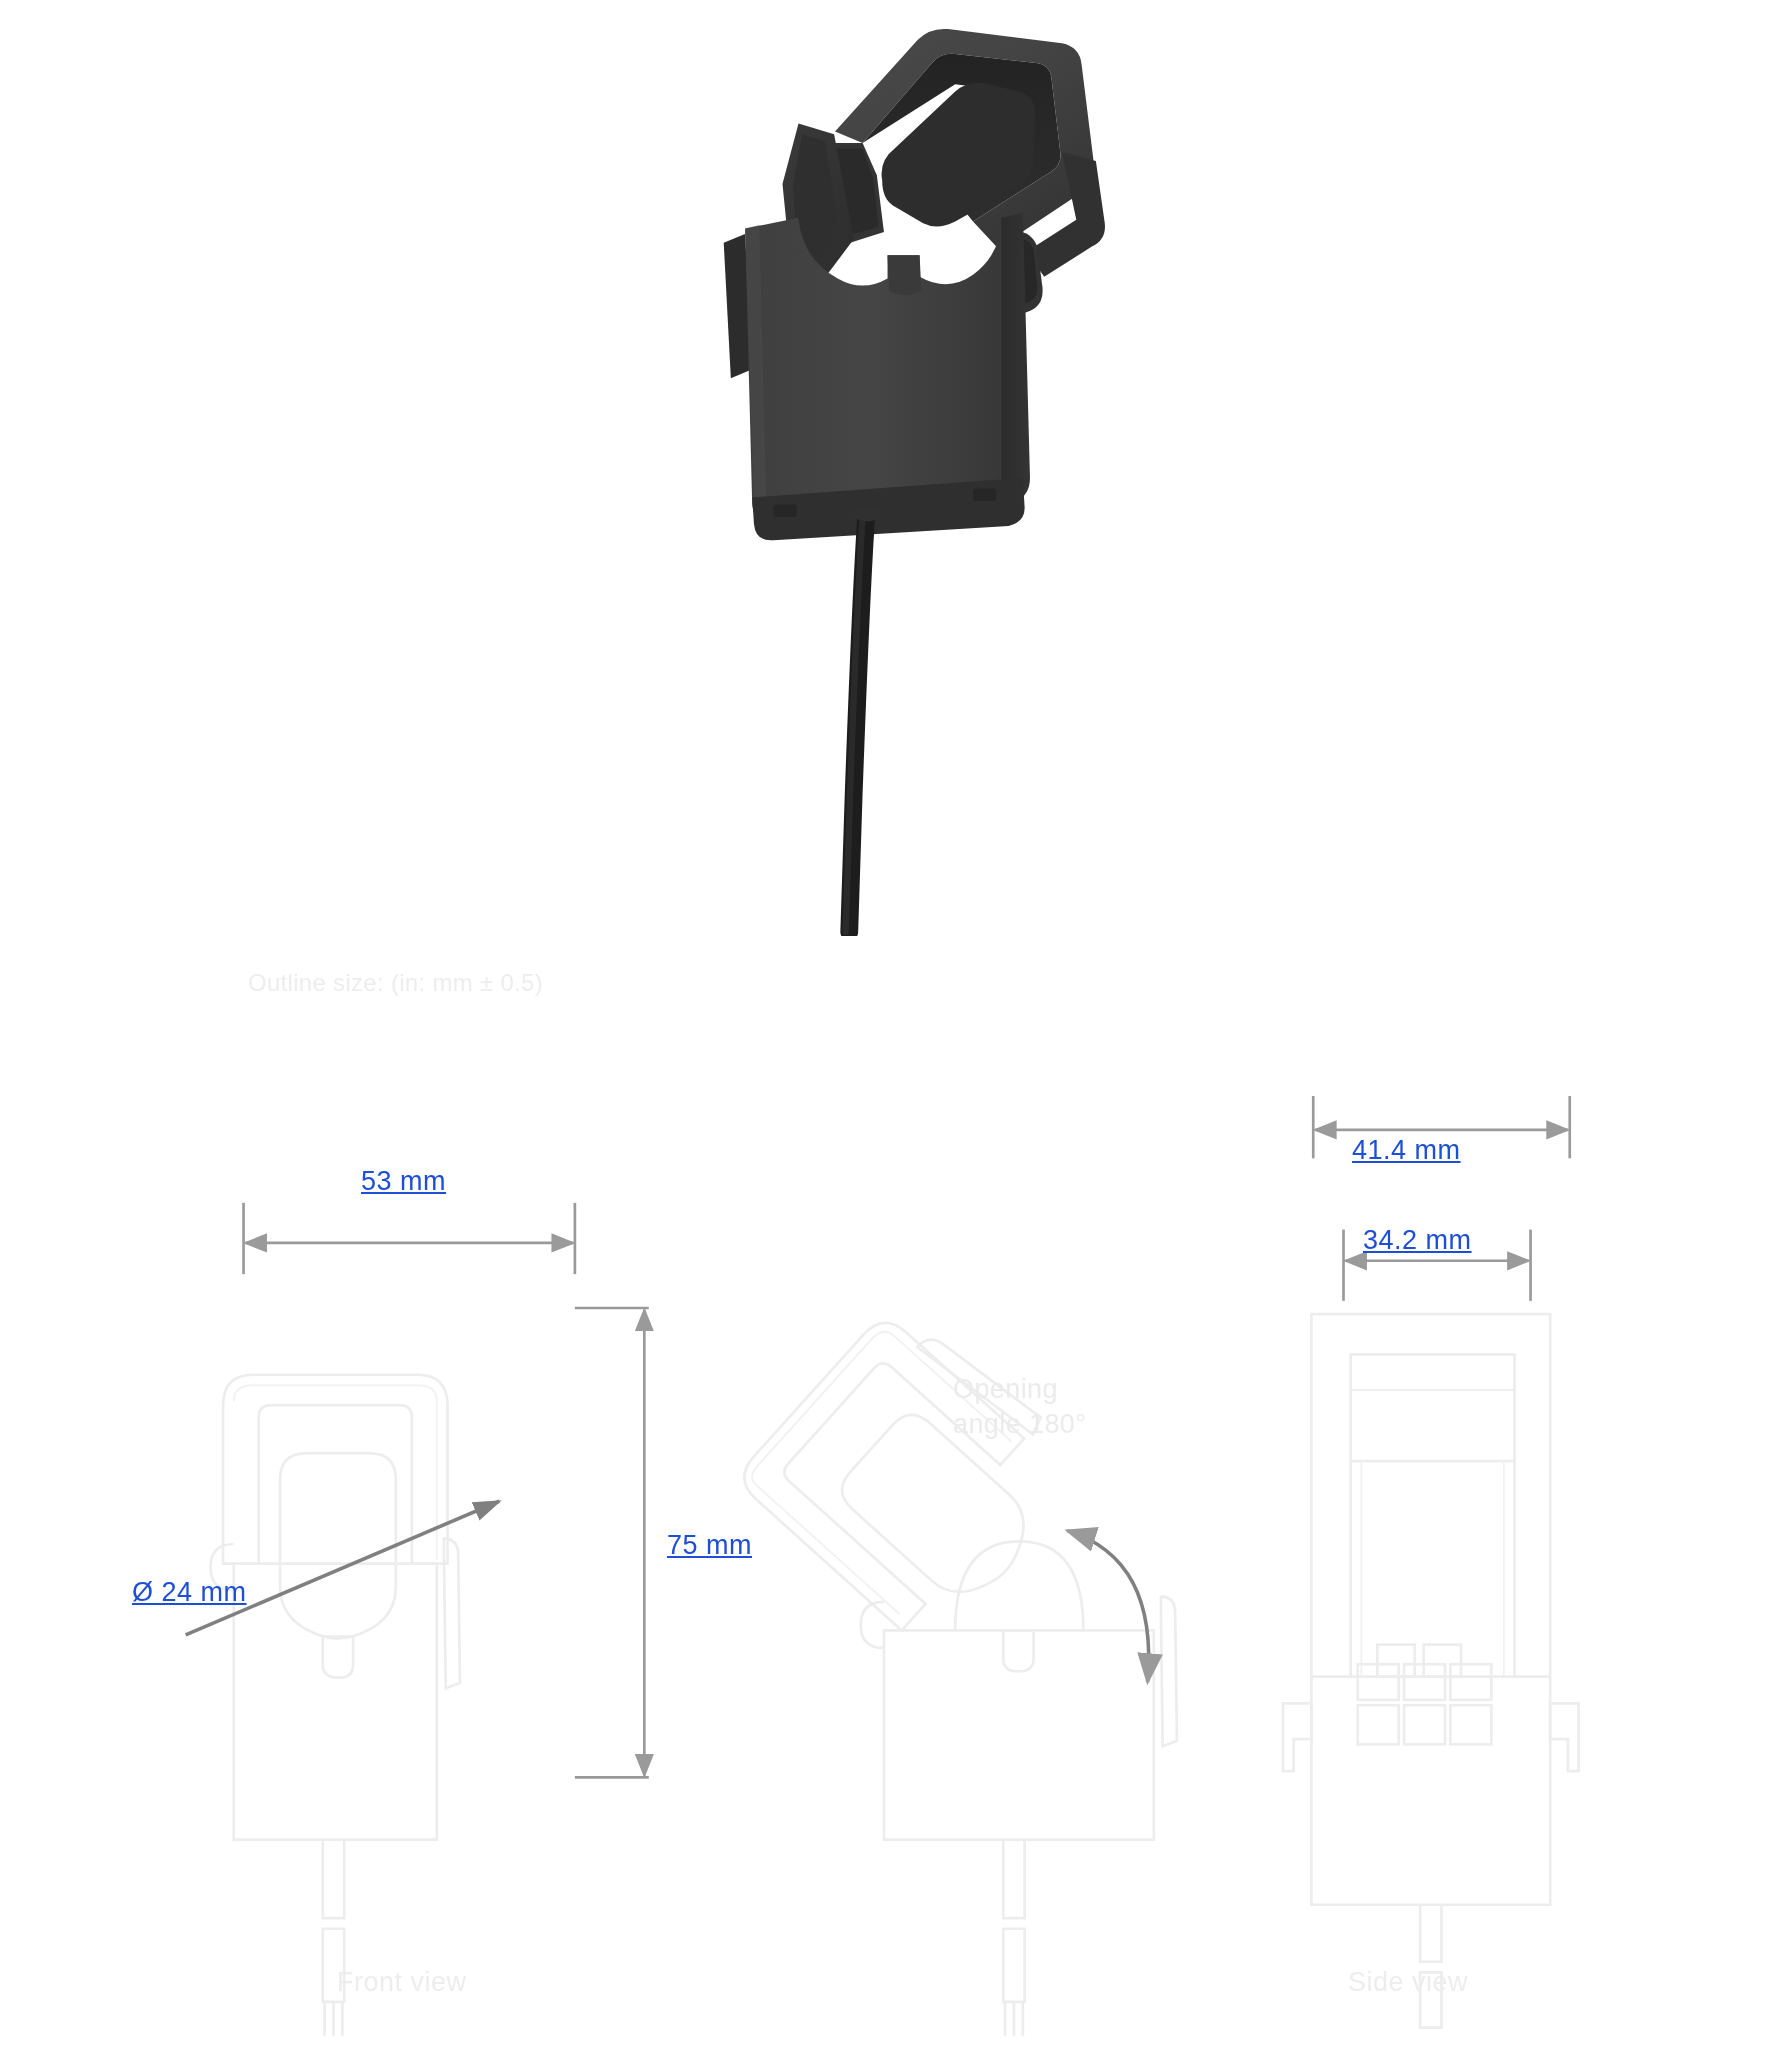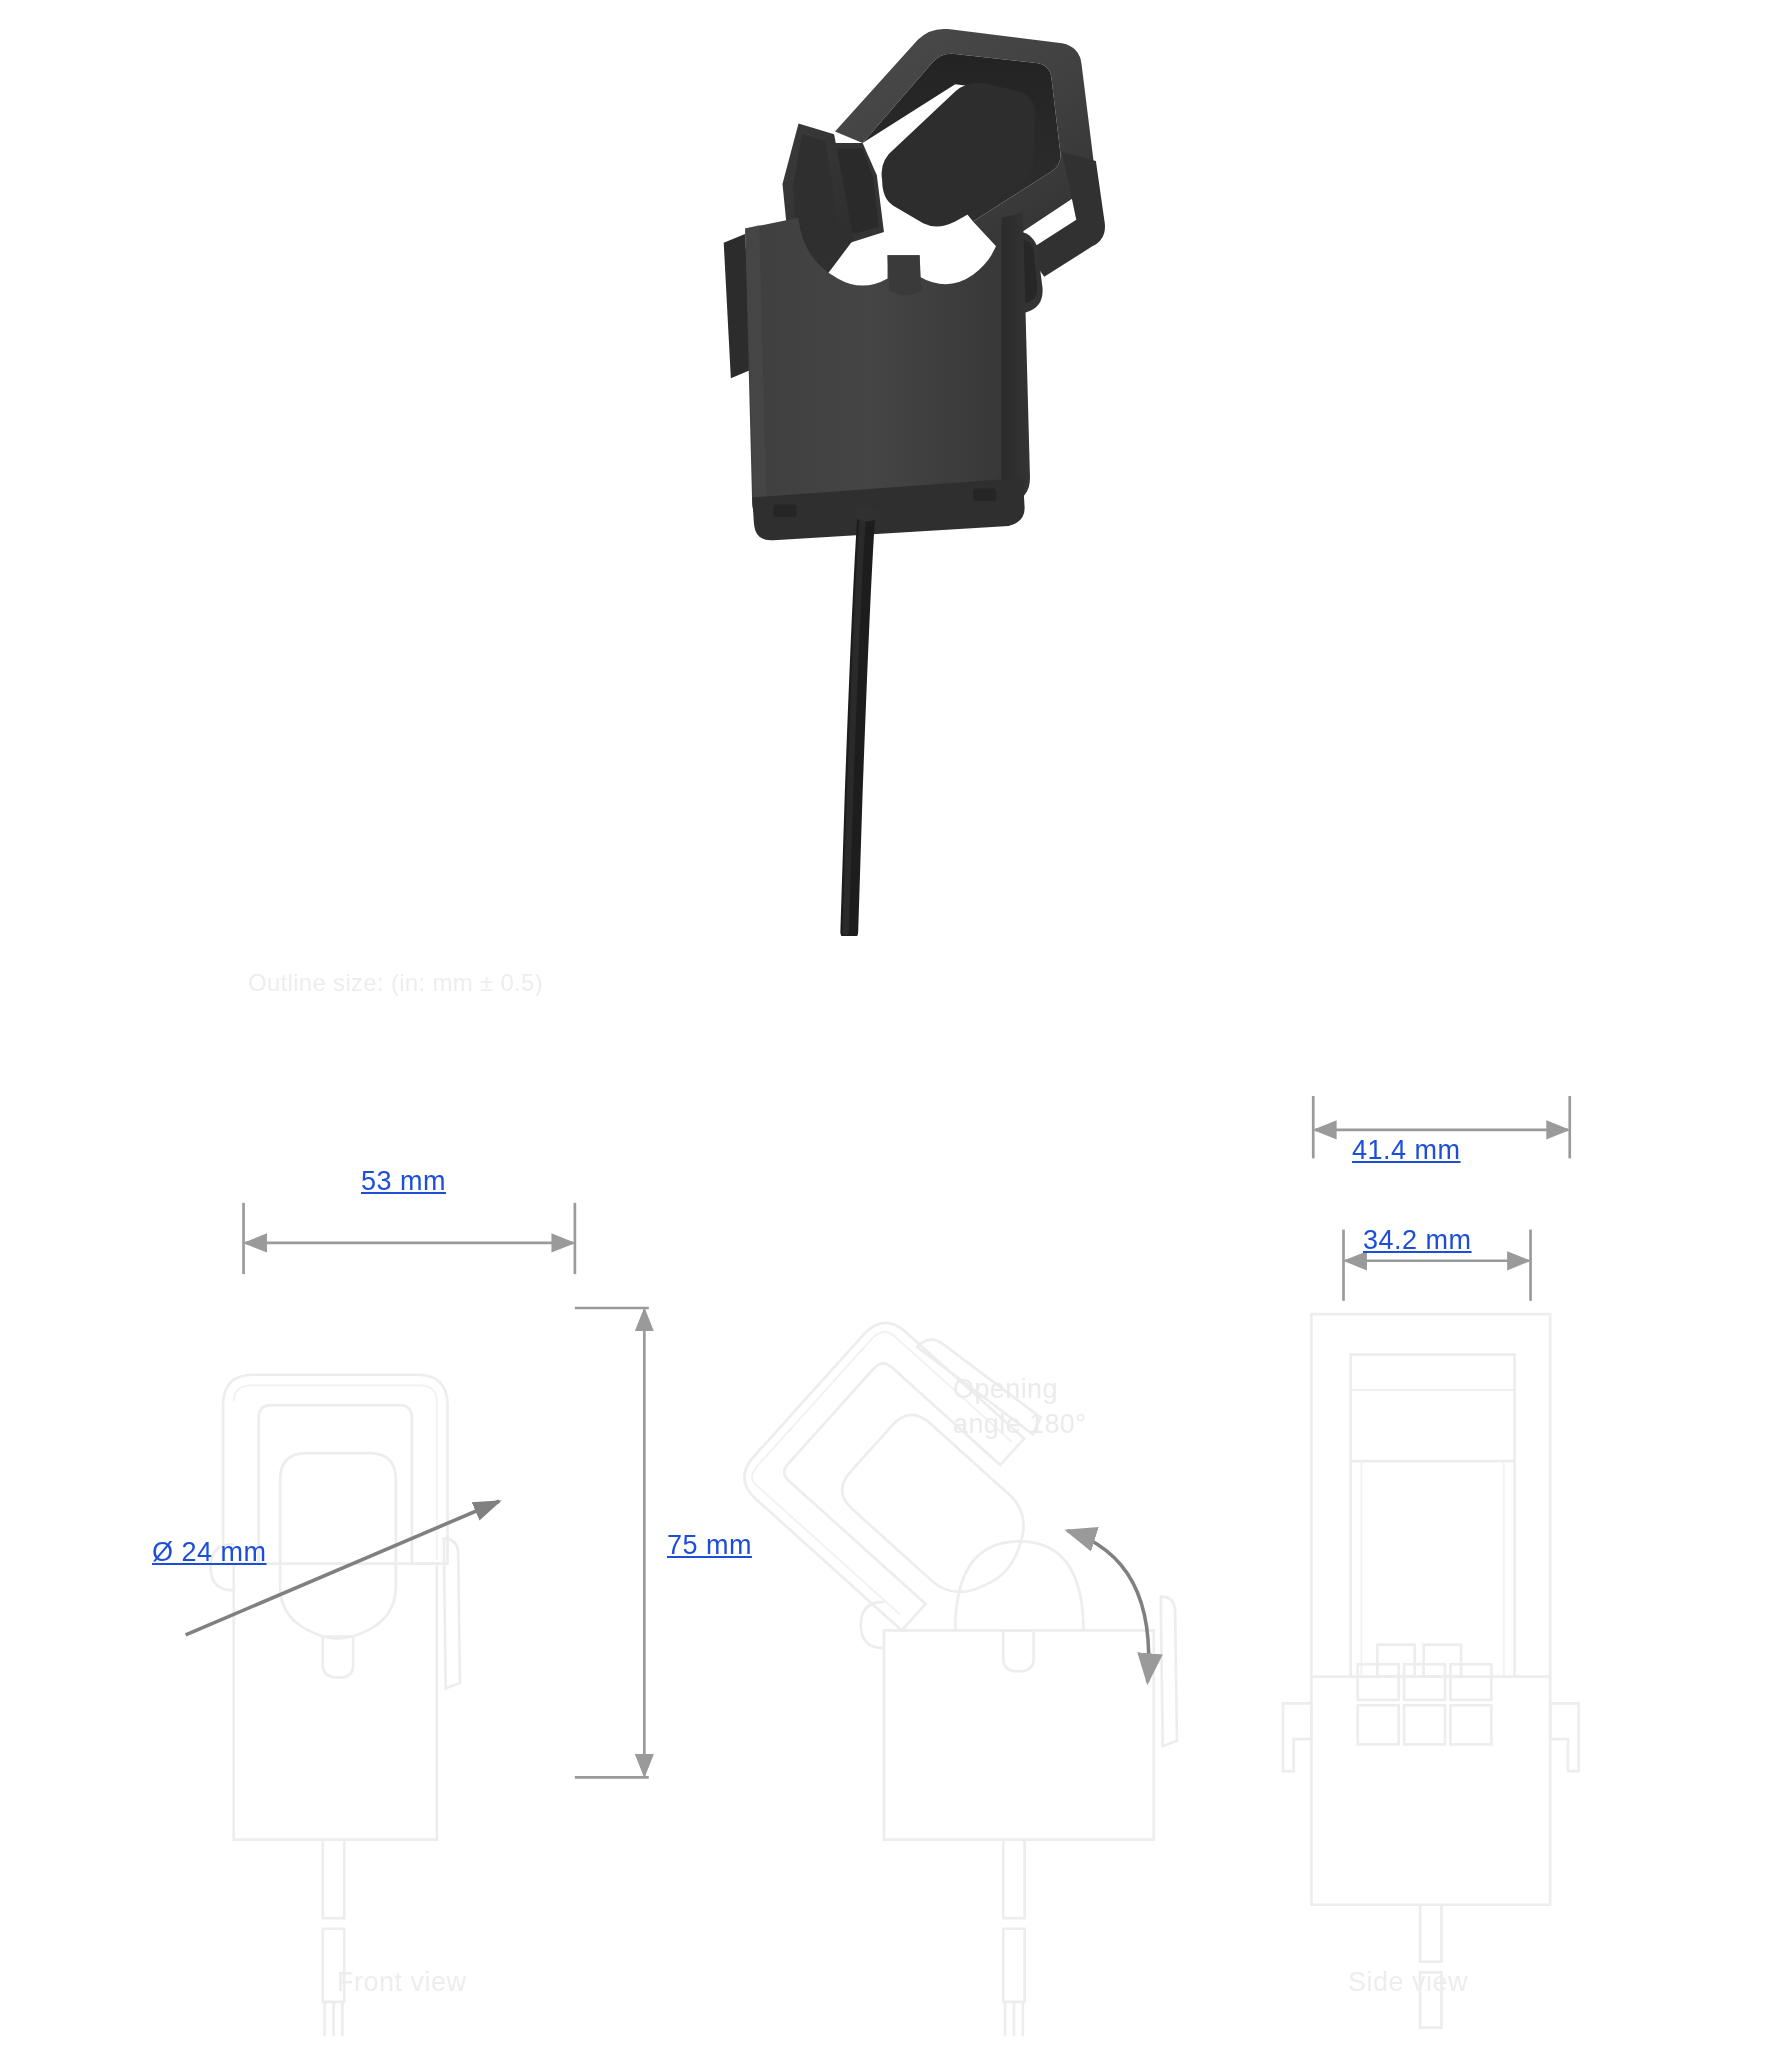--- a/index.html
+++ b/index.html
@@ -68,21 +68,21 @@
   .anglelabel {
     position: absolute;
     color: #ebebeb;
     font-size: 27px;
     line-height: 1.30;
     letter-spacing: 0.4px;
     white-space: nowrap;
   }
   #dim-width-front  { left: 361px;  top: 1166px; }
   #dim-height-front { left: 667px;  top: 1530px; }
-  #dim-diameter     { left: 132px;  top: 1537px; margin-left: 20px; }
+  #dim-diameter     { left: 132px;  top: 1577px; }
   #dim-outer-side   { left: 1352px; top: 1135px; }
   #dim-inner-side   { left: 1363px; top: 1225px; }
   #opening-angle    { left: 953px; top: 1372px; }
   #caption-front    { left: 337px;  top: 1967px; }
   #caption-side     { left: 1348px; top: 1967px; }
 </style>
 </head>
 <body>
 
 <div class="stage">

